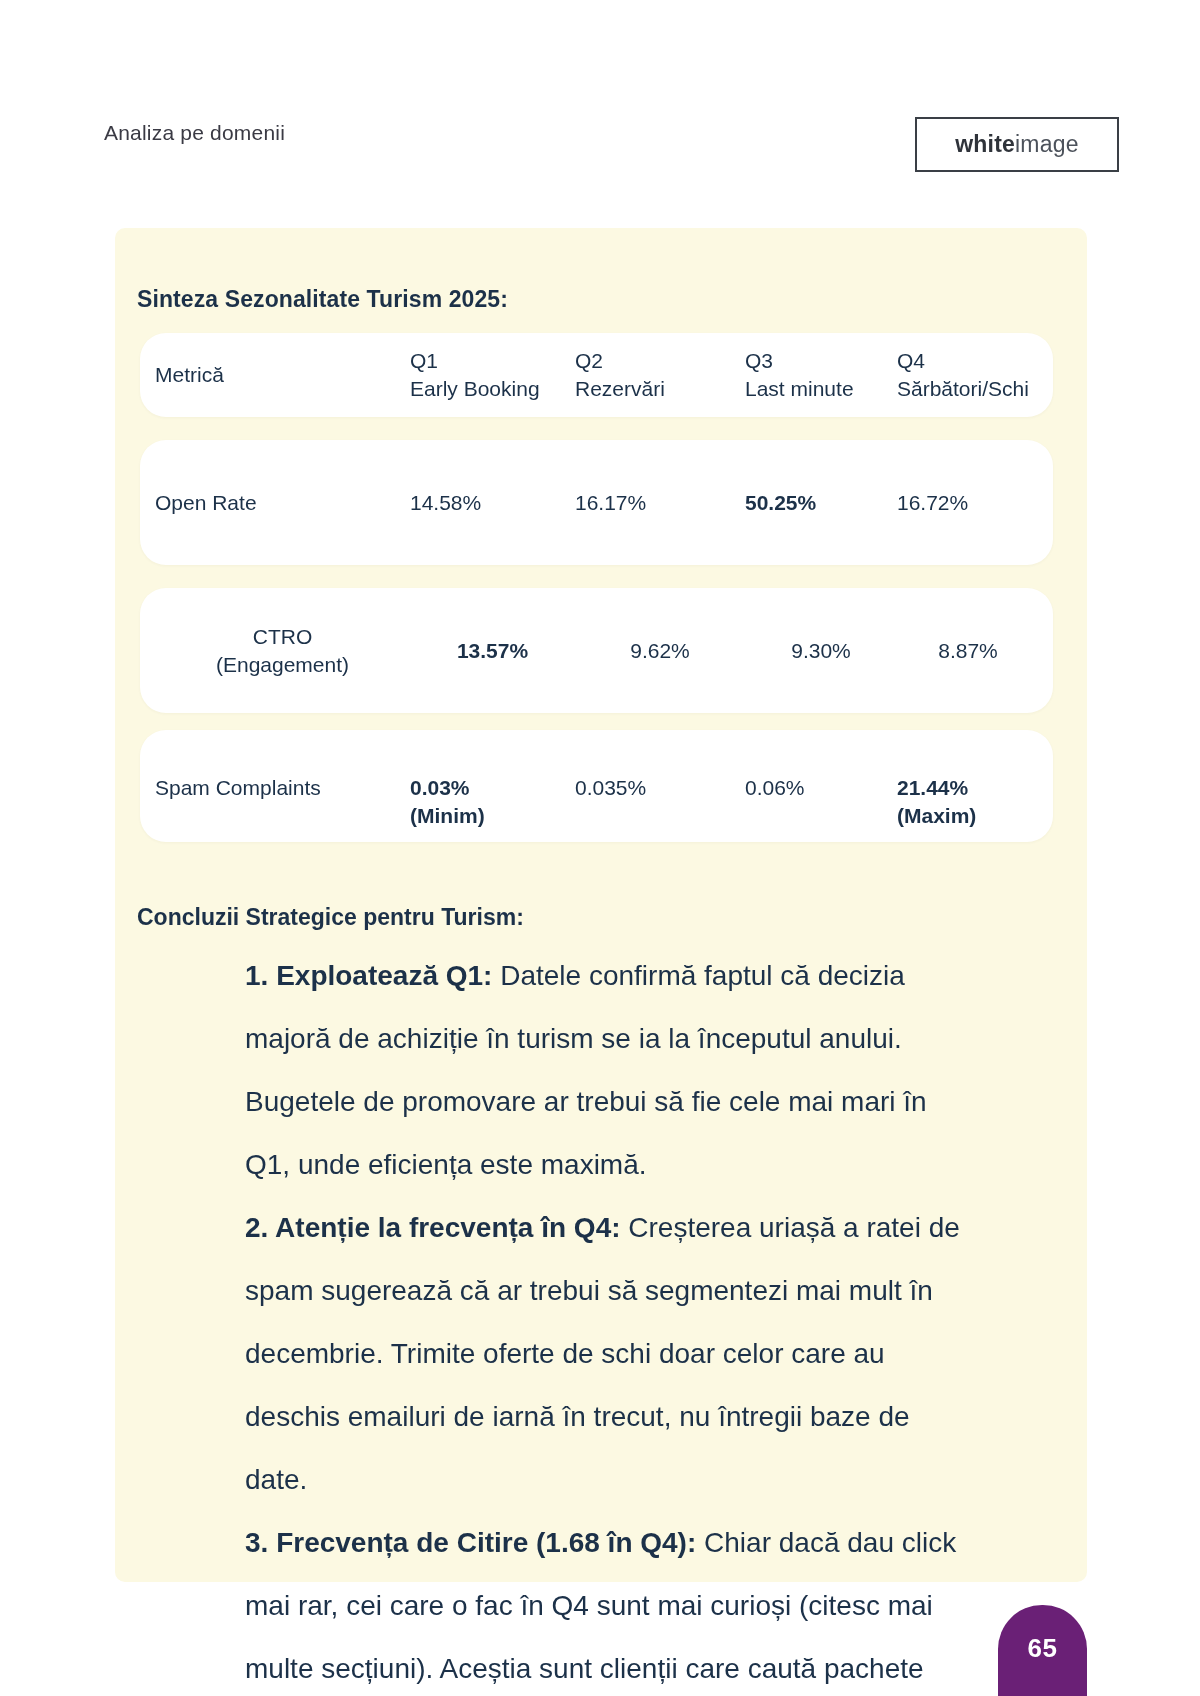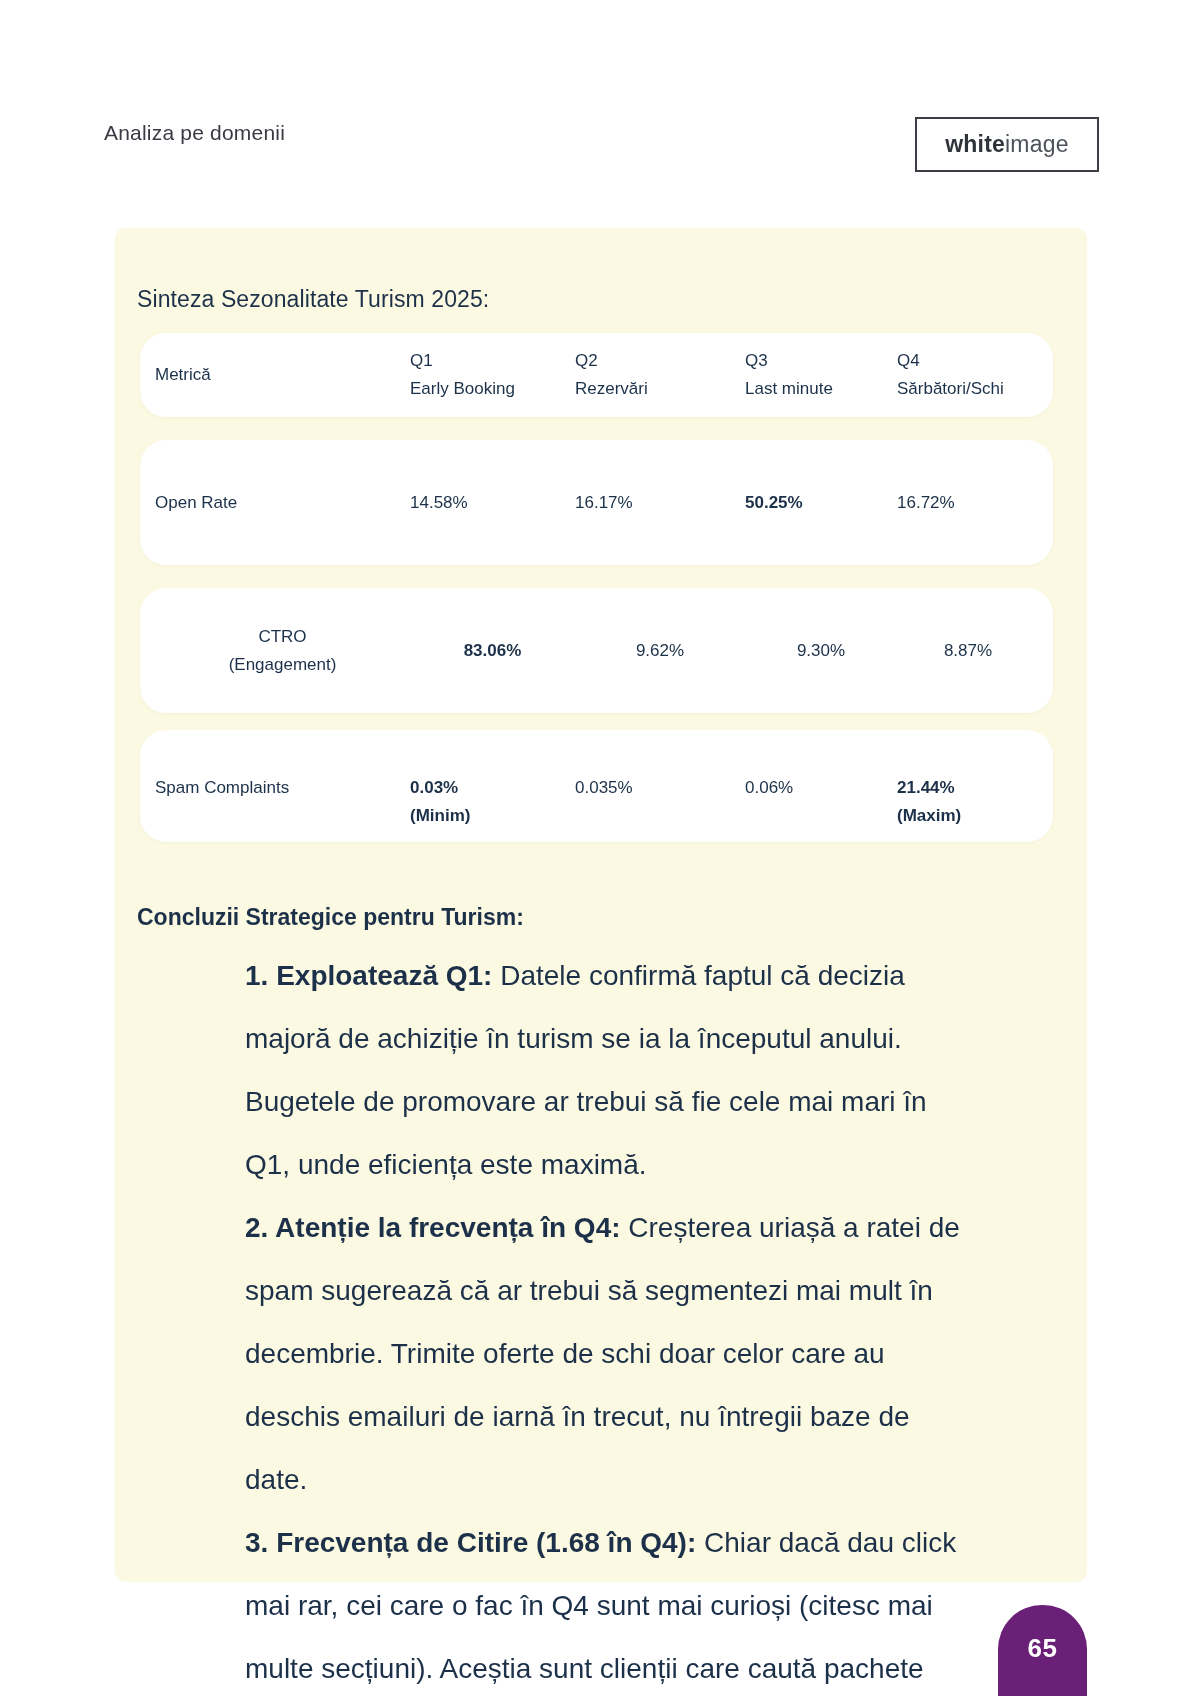--- a/index.html
+++ b/index.html
@@ -1,30 +1,30 @@
 <!DOCTYPE html>
 <html><head>
 <meta charset="utf-8">
 <style>
   * { margin:0; padding:0; box-sizing:border-box; }
   html,body { width:1200px; height:1696px; background:#ffffff; font-family:"Liberation Sans", sans-serif; }
   .page { position:relative; width:1200px; height:1696px; overflow:hidden; background:#ffffff; }
 
   
   .doc-header-title { position:absolute; left:104px; top:121px; font-size:21px; color:#3a3a44; letter-spacing:0.2px; }
-  .logo-box { position:absolute; left:915px; top:117px; width:184px; height:55px; border:2px solid #3a3f46; display:flex; align-items:center; justify-content:center; background:#ffffff; }
+  .logo-box { position:absolute; left:915px; top:117px; width:204px; height:55px; border:2px solid #3a3f46; display:flex; align-items:center; justify-content:center; background:#ffffff; }
   .logo-bold { font-weight:bold; color:#2f333a; font-size:23px; letter-spacing:0.2px; }
   .logo-light { font-weight:normal; color:#4c525b; font-size:23px; letter-spacing:0.2px; }
 
   
   .panel { position:absolute; left:115px; top:228px; width:972px; height:1354px; background:#fcf9e2; border-radius:10px; }
-  .panel-title { position:absolute; left:22px; top:58px; font-size:23px; font-weight:normal; color:#1c3149; letter-spacing:0.1px; }
+  .panel-title { position:absolute; left:22px; top:58px; font-size:23px; font-weight:bold; color:#1c3149; letter-spacing:0.1px; }
 
   
-  .card { position:absolute; left:25px; width:913px; background:#ffffff; border-radius:26px; box-shadow:0 1px 3px rgba(40,40,20,0.04); display:grid; grid-template-columns:256px 165px 170px 152px 1fr; align-items:center; padding:0 14px; color:#1c3149; font-size:17px; }
+  .card { position:absolute; left:25px; width:913px; background:#ffffff; border-radius:26px; box-shadow:0 1px 3px rgba(40,40,20,0.04); display:grid; grid-template-columns:256px 165px 170px 152px 1fr; align-items:center; padding:0 14px; color:#1c3149; font-size:21px; }
   .card .cell { line-height:28px; }
   .thead-card { top:105px; height:84px; }
   .row-card-1 { top:212px; height:125px; }
   .row-card-2 { top:360px; height:125px;text-align:center; }
   .row-card-3 { top:502px; height:112px; align-items:start; padding-top:44px; }
   .bold { font-weight:bold; }
   .metric-label { padding-left:1px; }
 
   
   .conclusions-title { position:absolute; left:22px; top:676px; font-size:23px; font-weight:bold; color:#1c3149; }
@@ -78,21 +78,21 @@
       <div class="cell">16.17%</div>
       <div class="cell bold">50.25%</div>
       <div class="cell">16.72%</div>
     </div>
 
     <div class="card row-card-2">
       <div class="cell metric-label">
         <div>CTRO</div>
         <div>(Engagement)</div>
       </div>
-      <div class="cell bold">83.06%</div>
+      <div class="cell bold">13.57%</div>
       <div class="cell">9.62%</div>
       <div class="cell">9.30%</div>
       <div class="cell">8.87%</div>
     </div>
 
     <div class="card row-card-3">
       <div class="cell metric-label">Spam Complaints</div>
       <div class="cell bold">
         <div>0.03%</div>
         <div>(Minim)</div>

